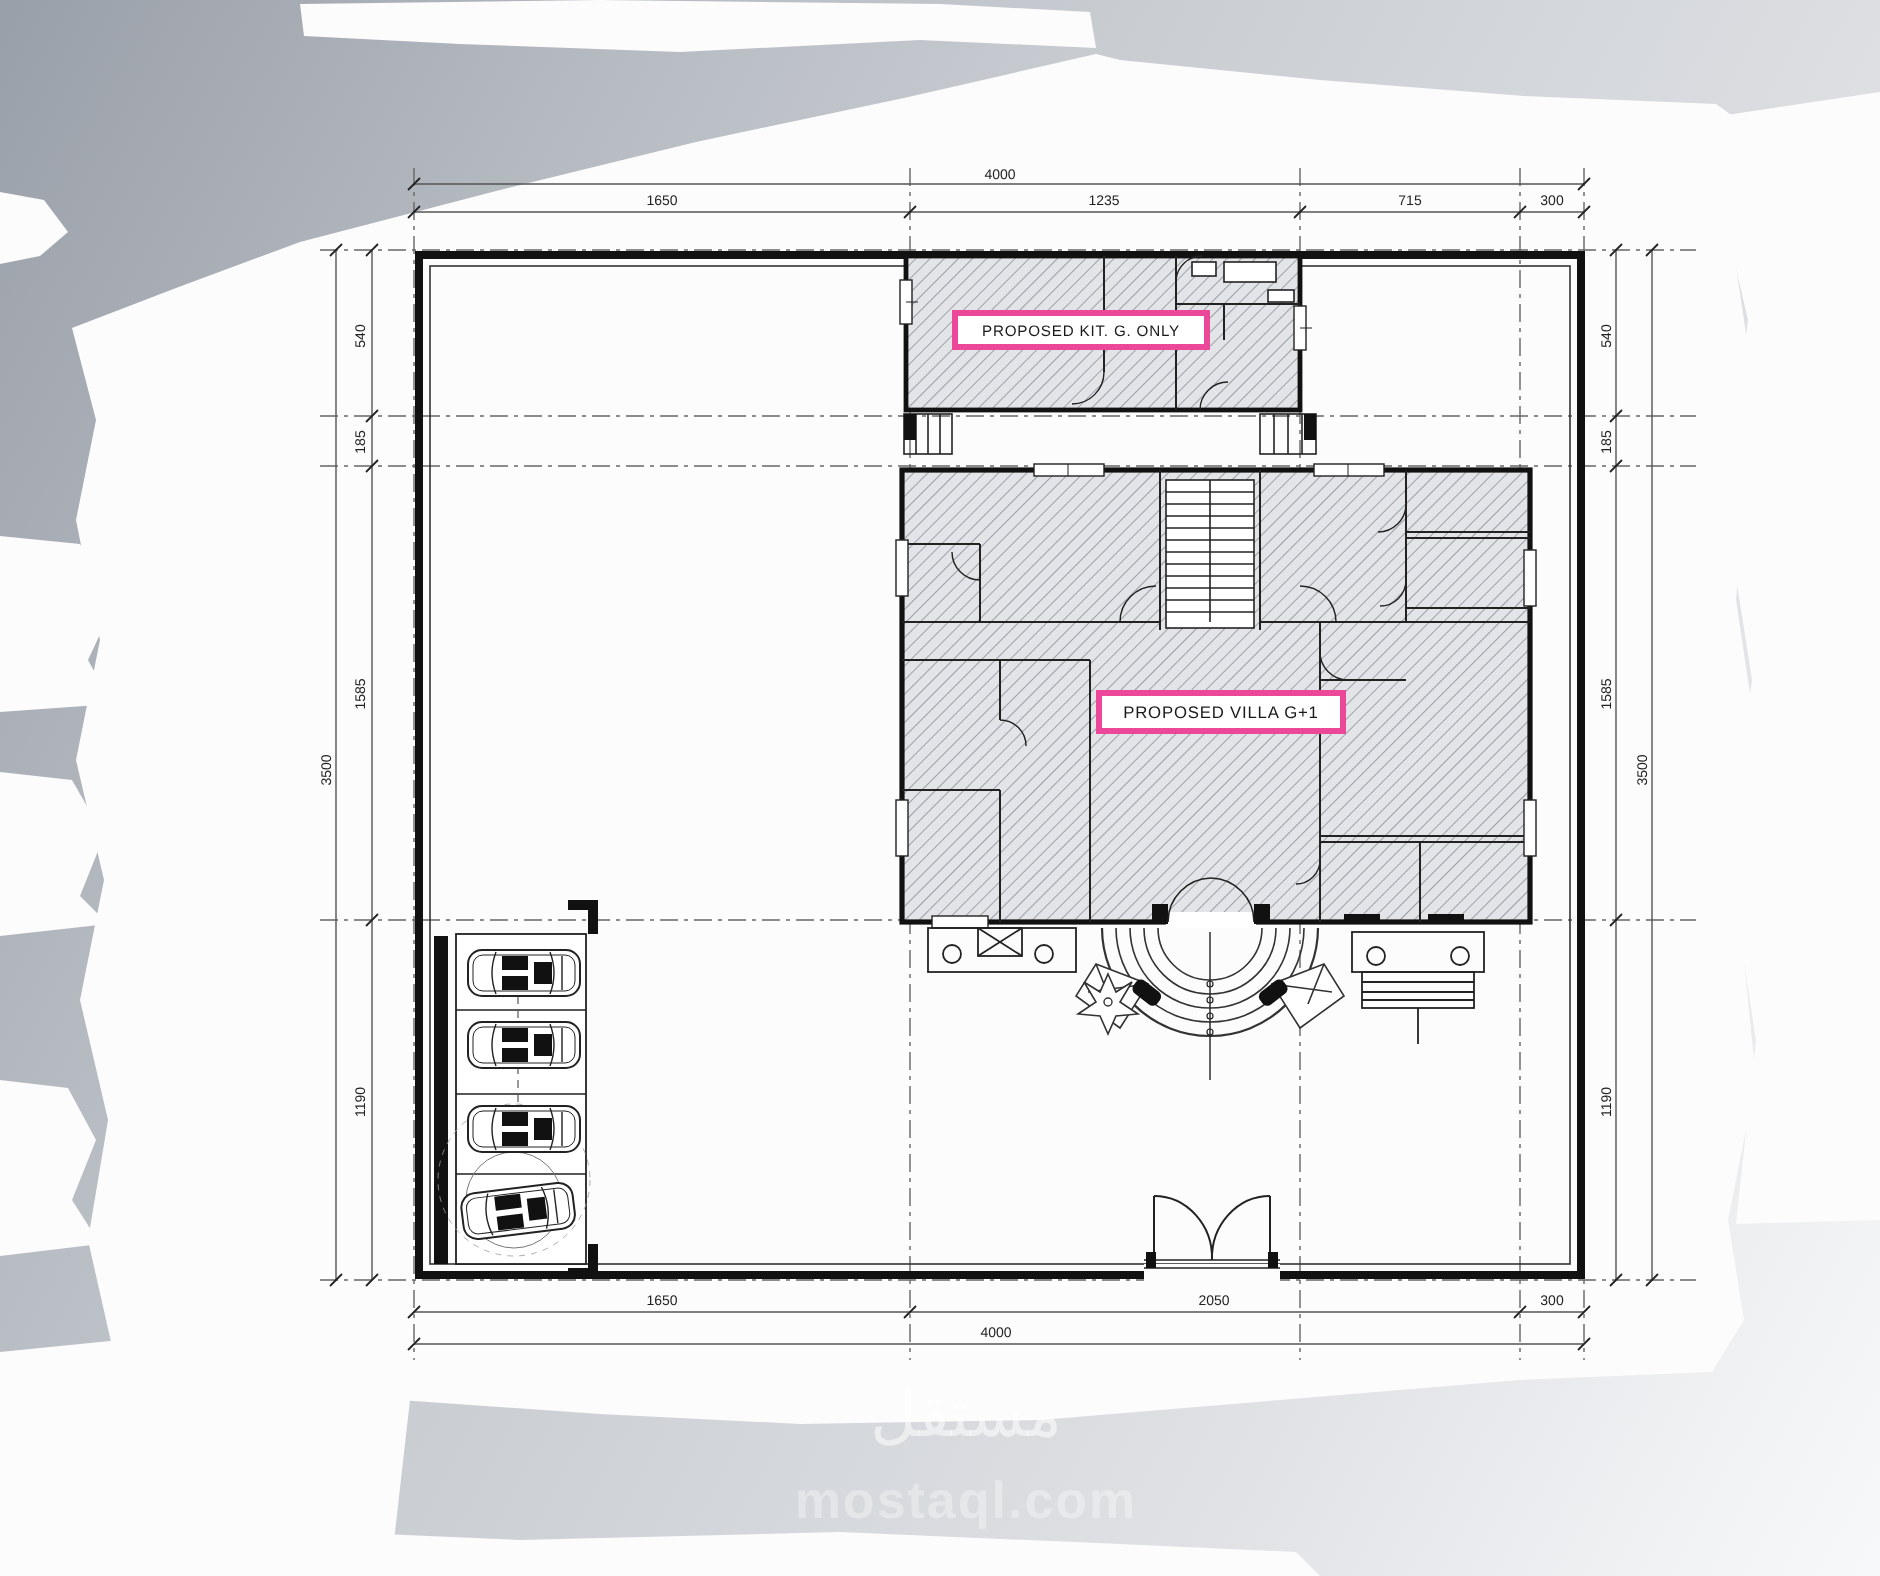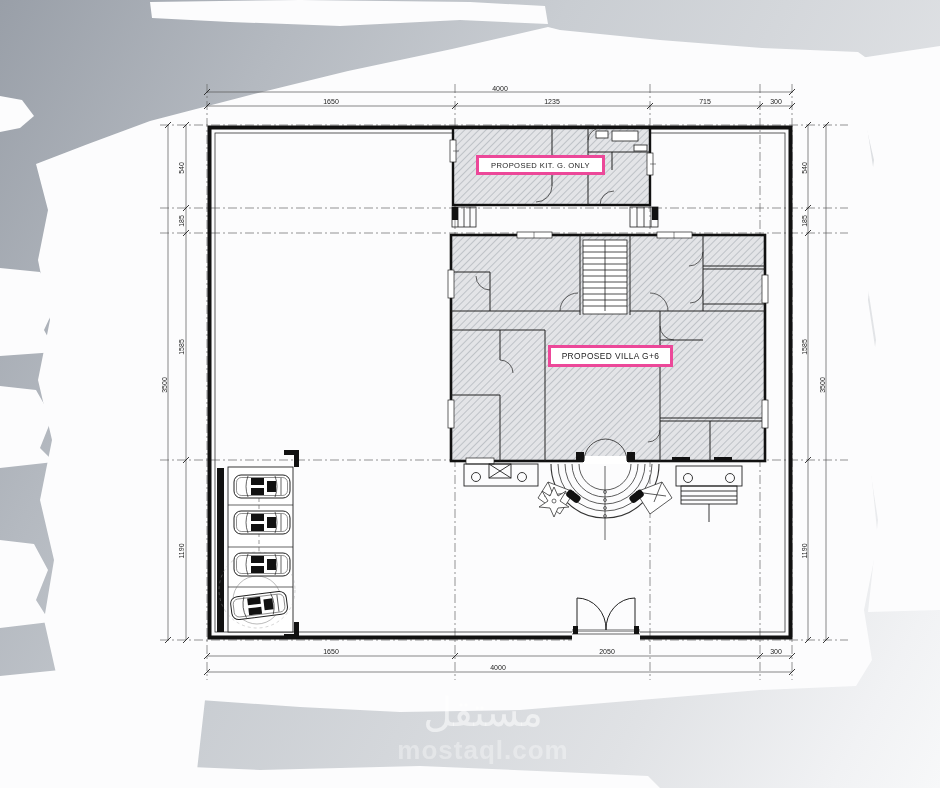--- a/index.html
+++ b/index.html
@@ -9,21 +9,21 @@
     background:linear-gradient(118deg,#999fa8 0%,#b4b9c0 22%,#c9cdd2 42%,#d4d7db 58%,#e0e2e5 75%,#f1f2f4 92%,#f7f8f9 100%);
   }
   .paper{position:absolute;inset:0;background:#fcfcfd;}
   .dim{position:absolute;font-size:7px;color:#222;white-space:nowrap;transform:translate(-50%,-50%);}
   .vdim{position:absolute;font-size:7px;color:#222;white-space:nowrap;transform:translate(-50%,-50%) rotate(-90deg);}
   .planlabel{position:absolute;background:#ffffff;border:3px solid #ec4899;color:#1a1a1a;
     display:flex;align-items:center;justify-content:center;white-space:nowrap;letter-spacing:.4px;}
   #kit-label{left:476px;top:155px;width:123px;height:14px;font-size:7.6px;}
   #villa-label{left:548px;top:345px;width:119px;height:16px;font-size:8.4px;}
   .wm{position:absolute;text-align:center;left:388px;width:190px;}
-  #wm-ar{top:690px;font-size:40px;font-weight:normal;color:rgba(255,255,255,0.55);line-height:1.1;}
+  #wm-ar{top:690px;font-size:32px;font-weight:normal;color:rgba(255,255,255,0.55);line-height:1.1;}
   #wm-en{top:735px;font-size:26px;font-weight:bold;color:rgba(255,255,255,0.34);letter-spacing:1px;}
   svg{position:absolute;left:0;top:0;}
 </style>
 </head>
 <body>
 
 <div class="paper" style="clip-path:polygon(36px 164px,88px 144px,150px 121px,250px 95px,348px 71px,452px 49px,548px 27px,560px 30px,660px 40px,762px 48px,858px 52px,872px 62px,866px 120px,878px 200px,868px 300px,880px 380px,870px 460px,878px 540px,864px 610px,872px 660px,856px 686px,760px 690px,640px 700px,520px 710px,400px 712px,300px 707px,200px 700px,120px 694px,58px 682px,44px 620px,54px 560px,40px 500px,52px 440px,38px 380px,50px 320px,38px 260px,48px 210px)"></div>
 <div class="paper" style="clip-path:polygon(150px 2px,300px 0px,470px 2px,545px 6px,548px 24px,460px 20px,340px 26px,230px 22px,152px 18px)"></div>
 <div class="paper" style="clip-path:polygon(860px 58px,940px 46px,940px 610px,868px 612px,878px 520px,864px 430px,876px 340px,862px 250px,874px 160px,860px 100px)"></div>
 <div class="paper" style="clip-path:polygon(0px 676px,60px 670px,130px 678px,190px 672px,205px 700px,195px 788px,0px 788px)"></div>
@@ -305,21 +305,21 @@
       <path d="M635,598 A29,31 0 0 0 606,630"></path>
       <line x1="572" y1="630" x2="640" y2="630" stroke-width="0.7"></line>
       <line x1="572" y1="634" x2="640" y2="634" stroke-width="0.7"></line>
     </g>
     <rect x="573" y="626" width="5" height="8" fill="#111"></rect>
     <rect x="634" y="626" width="5" height="8" fill="#111"></rect>
   </g>
 </svg>
 
 <div id="kit-label" class="planlabel">PROPOSED KIT. G. ONLY</div>
-<div id="villa-label" class="planlabel">PROPOSED VILLA G+6</div>
+<div id="villa-label" class="planlabel">PROPOSED VILLA G+1</div>
 
 <div class="dim" style="left:500px;top:88px;">4000</div>
 <div class="dim" style="left:331px;top:101px;">1650</div>
 <div class="dim" style="left:552px;top:101px;">1235</div>
 <div class="dim" style="left:705px;top:101px;">715</div>
 <div class="dim" style="left:776px;top:101px;">300</div>
 
 <div class="dim" style="left:331px;top:651px;">1650</div>
 <div class="dim" style="left:607px;top:651px;">2050</div>
 <div class="dim" style="left:776px;top:651px;">300</div>

